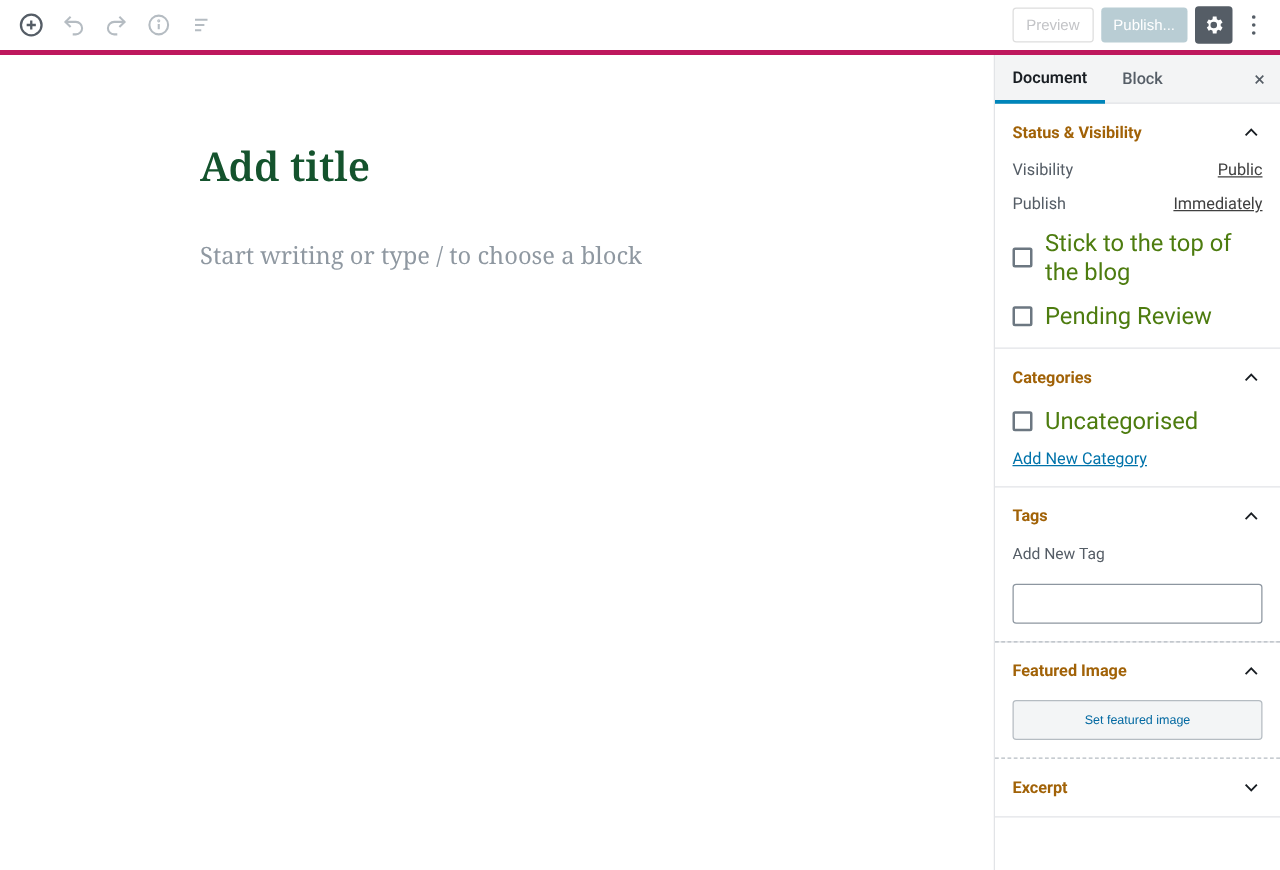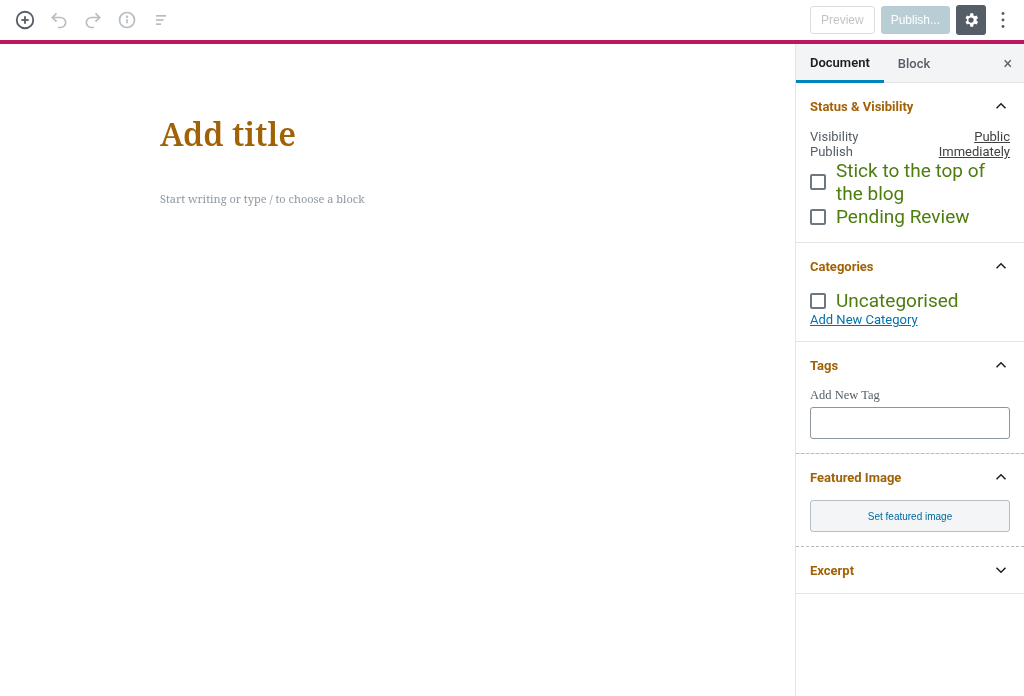--- a/index.html
+++ b/index.html
@@ -11,39 +11,39 @@
   .icon-btn.circle-plus svg { width:22px; height:22px; }
   .toolbar-right { display:flex; align-items:center; gap:6px; }
   .btn-preview { height:28px; padding:0 10px; border:1px solid #ddd; background:#fff; color:#c3c4c7; font-size:12px; border-radius:3px; }
   .btn-publish { height:28px; padding:0 10px; border:none; background:#b9cdd4; color:#fff; font-size:12px; border-radius:3px; }
   .btn-settings { width:30px; height:30px; display:flex; align-items:center; justify-content:center; background:#555d66; color:#fff; border:none; border-radius:3px; }
   .btn-settings svg { width:18px; height:18px; fill:#fff; }
   .btn-more { width:22px; height:30px; display:flex; align-items:center; justify-content:center; background:transparent; border:none; color:#555d66; }
   .body { display:flex; height:calc(696px - 44px); }
   .editor { flex:1; padding:60px 40px; }
   .editor-inner { max-width:610px; margin-left:120px; }
-  .title-input { font-family: "Noto Serif", Georgia, serif; font-size:32px; font-weight:600; color:#a16207; padding:8px 0; }
-  .content-placeholder { font-family: "Noto Serif", Georgia, serif; font-size:11px; color:#8f98a1; margin-top:28px; }
+  .title-input { font-family: "Noto Serif", Georgia, serif; font-size:32px; font-weight:600; color:#14532d; padding:8px 0; }
+  .content-placeholder { font-family: "Noto Serif", Georgia, serif; font-size:19px; color:#8f98a1; margin-top:28px; }
   .sidebar { width:229px; border-left:1px solid #e2e4e7; display:flex; flex-direction:column; overflow-y:auto;margin-left:32px; }
   .tabs { display:flex; align-items:center; border-bottom:1px solid #e2e4e7; background:#f3f4f5; }
   .tab { padding:11px 14px 10px; font-size:13px; color:#555d66; cursor:pointer; font-weight:500; }
   .tab.active { color:#191e23; font-weight:600; border-bottom:3px solid #0085ba; margin-bottom:-1px; }
   .tab-close { margin-left:auto; padding:0 12px; color:#555d66; font-size:16px; cursor:pointer; }
   .panel { border-bottom:1px solid #e2e4e7; padding:14px 14px; }
   .panel-toggle { display:flex; justify-content:space-between; align-items:center; cursor:pointer; }
   .panel-title { font-weight:700; font-size:13px; color:#a16207;text-align:right; }
-  .panel-body { margin-top:14px; display:flex; flex-direction:column; gap:0; }
+  .panel-body { margin-top:14px; display:flex; flex-direction:column; gap:12px; }
   .row { display:flex; justify-content:space-between; font-size:13px; color:#555d66; }
   .row .link { color:#404040; text-decoration:underline; }
   .check-row { display:flex; align-items:center; gap:10px; font-size:19px; color:#4d7c0f; }
   .checkmark { width:16px; height:16px; border:2px solid #6c7781; border-radius:2px; flex-shrink:0; display:flex; align-items:center; justify-content:center; }
   .checkmark.checked { background:#11a0d2; border-color:#11a0d2; }
   .checkmark.checked svg { width:12px; height:12px; stroke:#fff; stroke-width:3; fill:none; }
   .add-cat { font-size:13px; color:#0073aa; text-decoration:underline; }
-  .tag-label { font-size:12.5px; color:#555d66;font-family:Liberation Serif, serif; }
+  .tag-label { font-size:12.5px; color:#555d66; }
   .tag-input { width:100%; height:32px; border:1px solid #8d96a0; border-radius:3px; margin-top:4px; padding:0 6px; }
   .featured-btn { width:100%; height:32px; border:1px solid #b5bcc2; background:#f3f5f6; font-size:10px; color:#0369a1; border-radius:3px; }
   .chev { width:18px; height:18px; }
   .chev svg { width:18px; height:18px; stroke:#191e23; stroke-width:2; fill:none; }
   .panel.dashed { border:1px dashed #b5bcc2; border-left:none; border-right:none; margin-top:-1px; }
 </style>
 </head>
 <body>
 
 <div class="toolbar">

